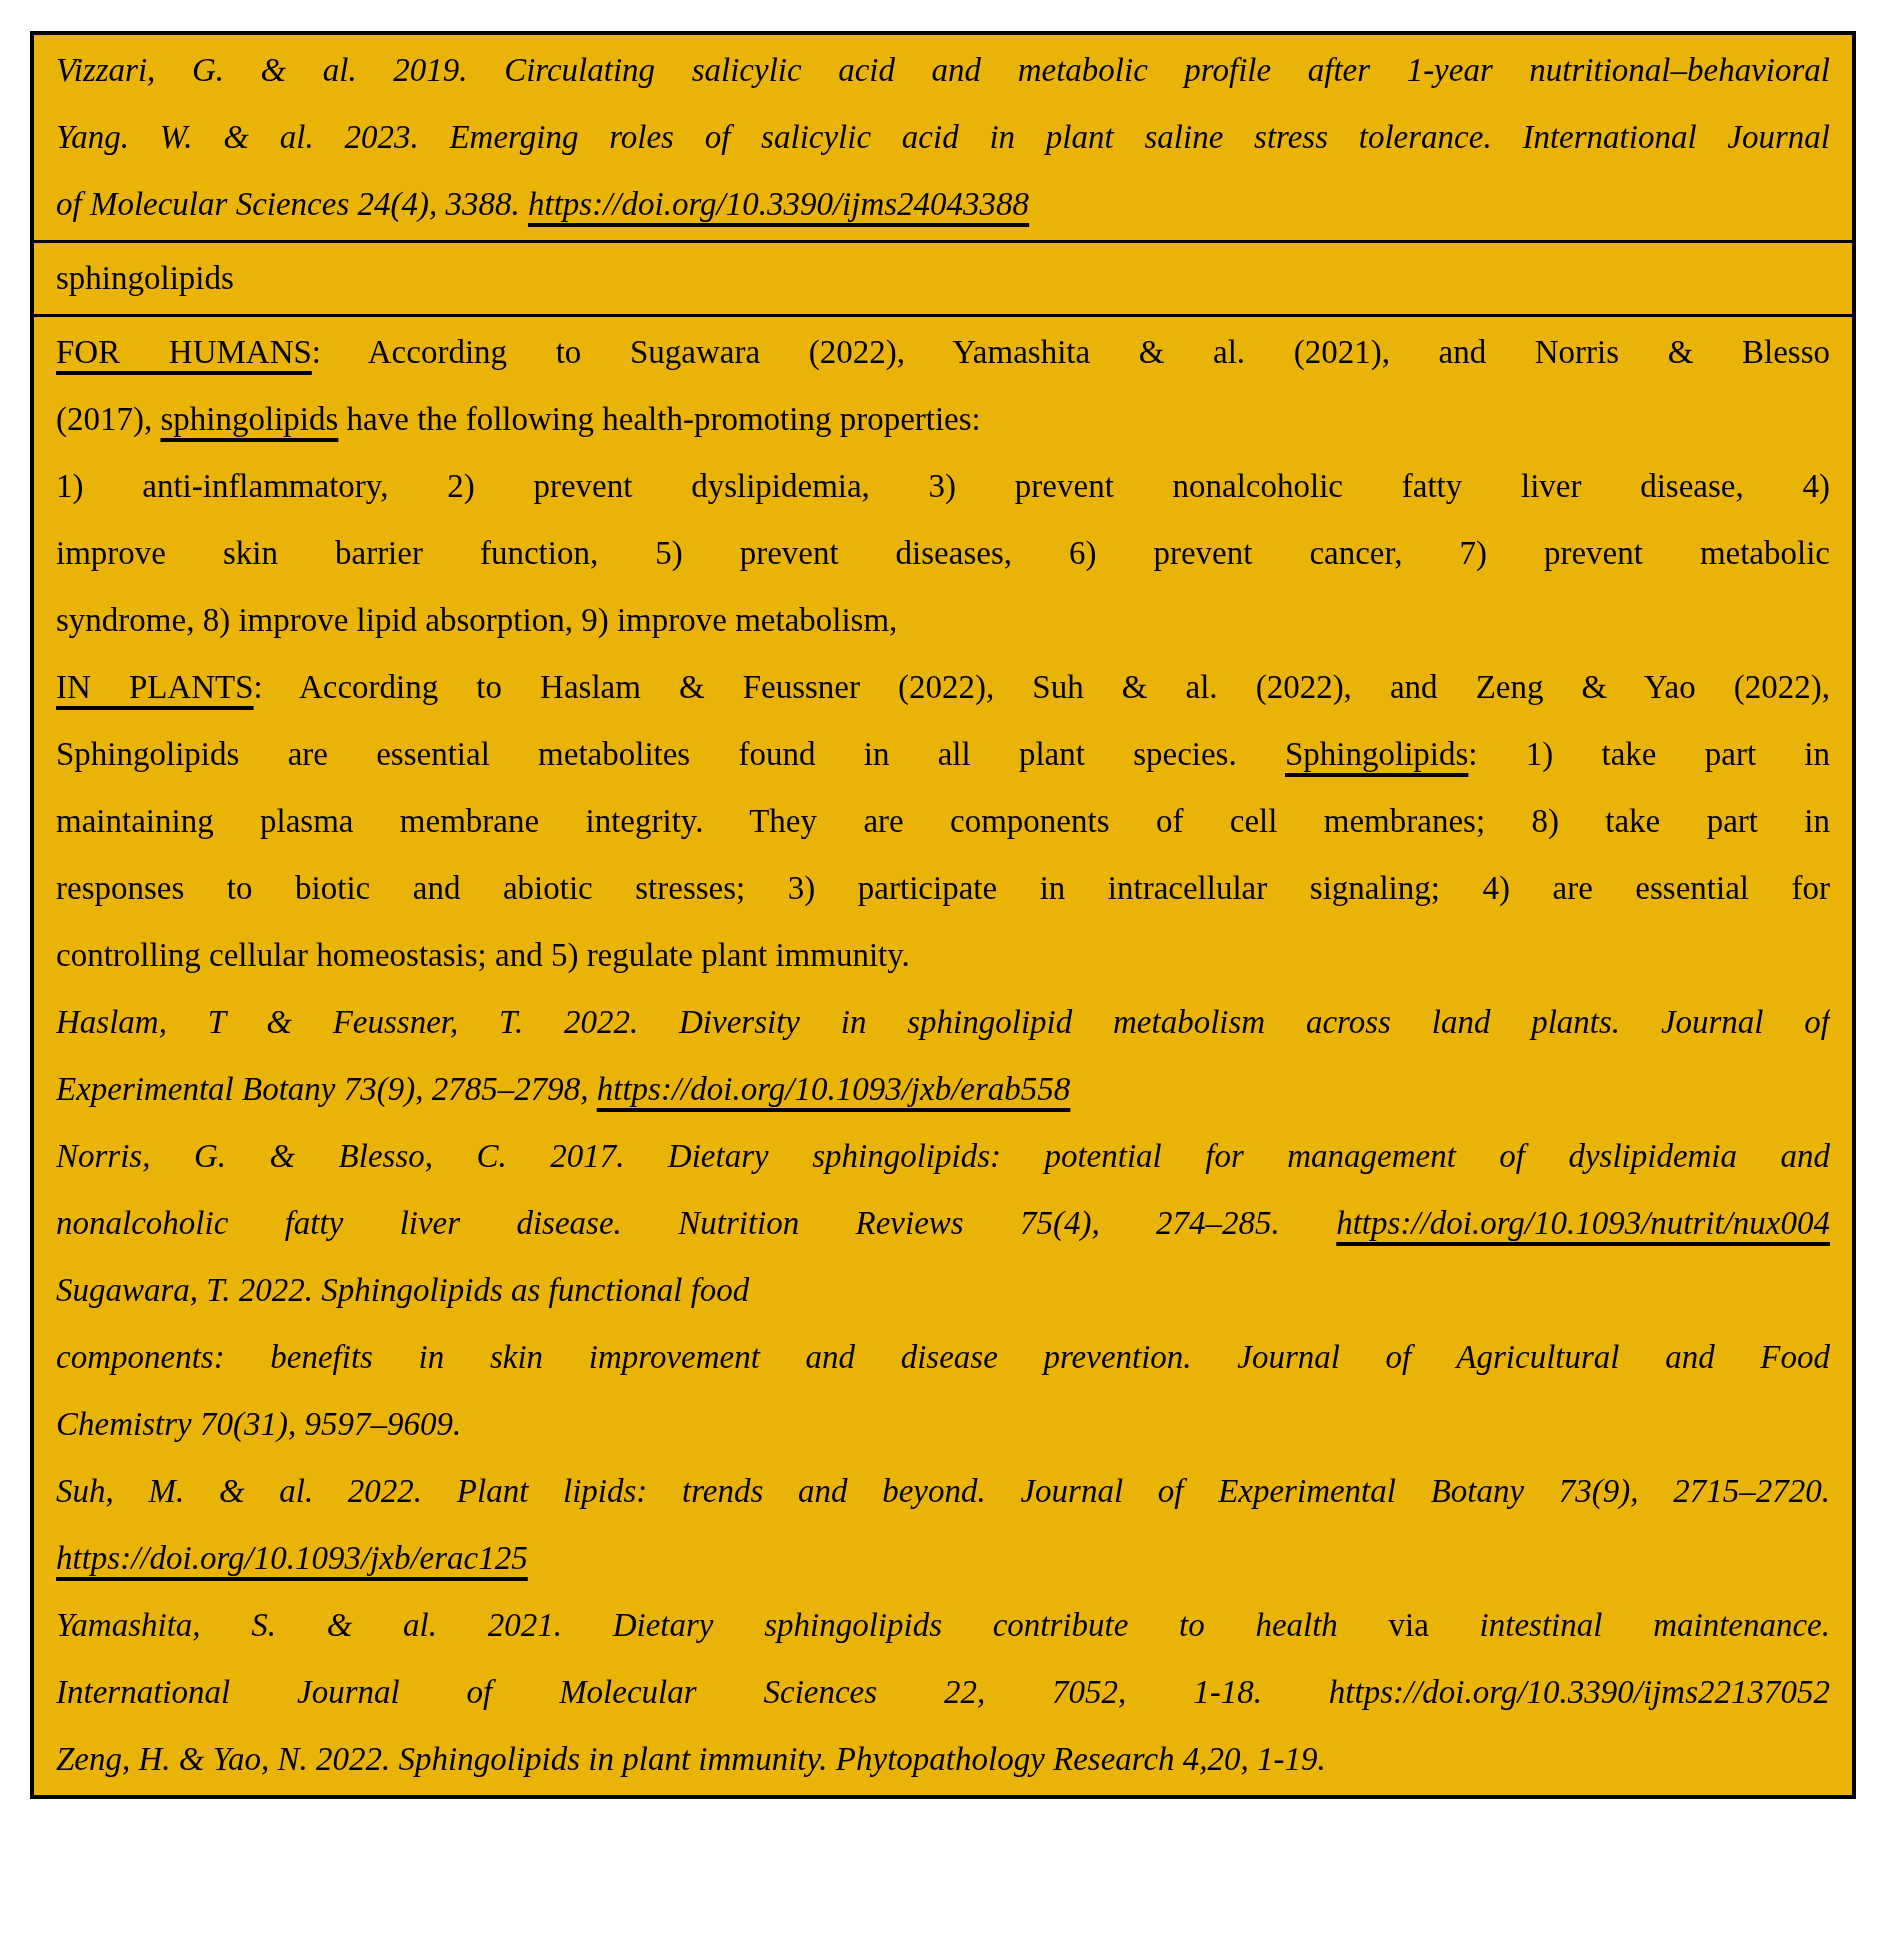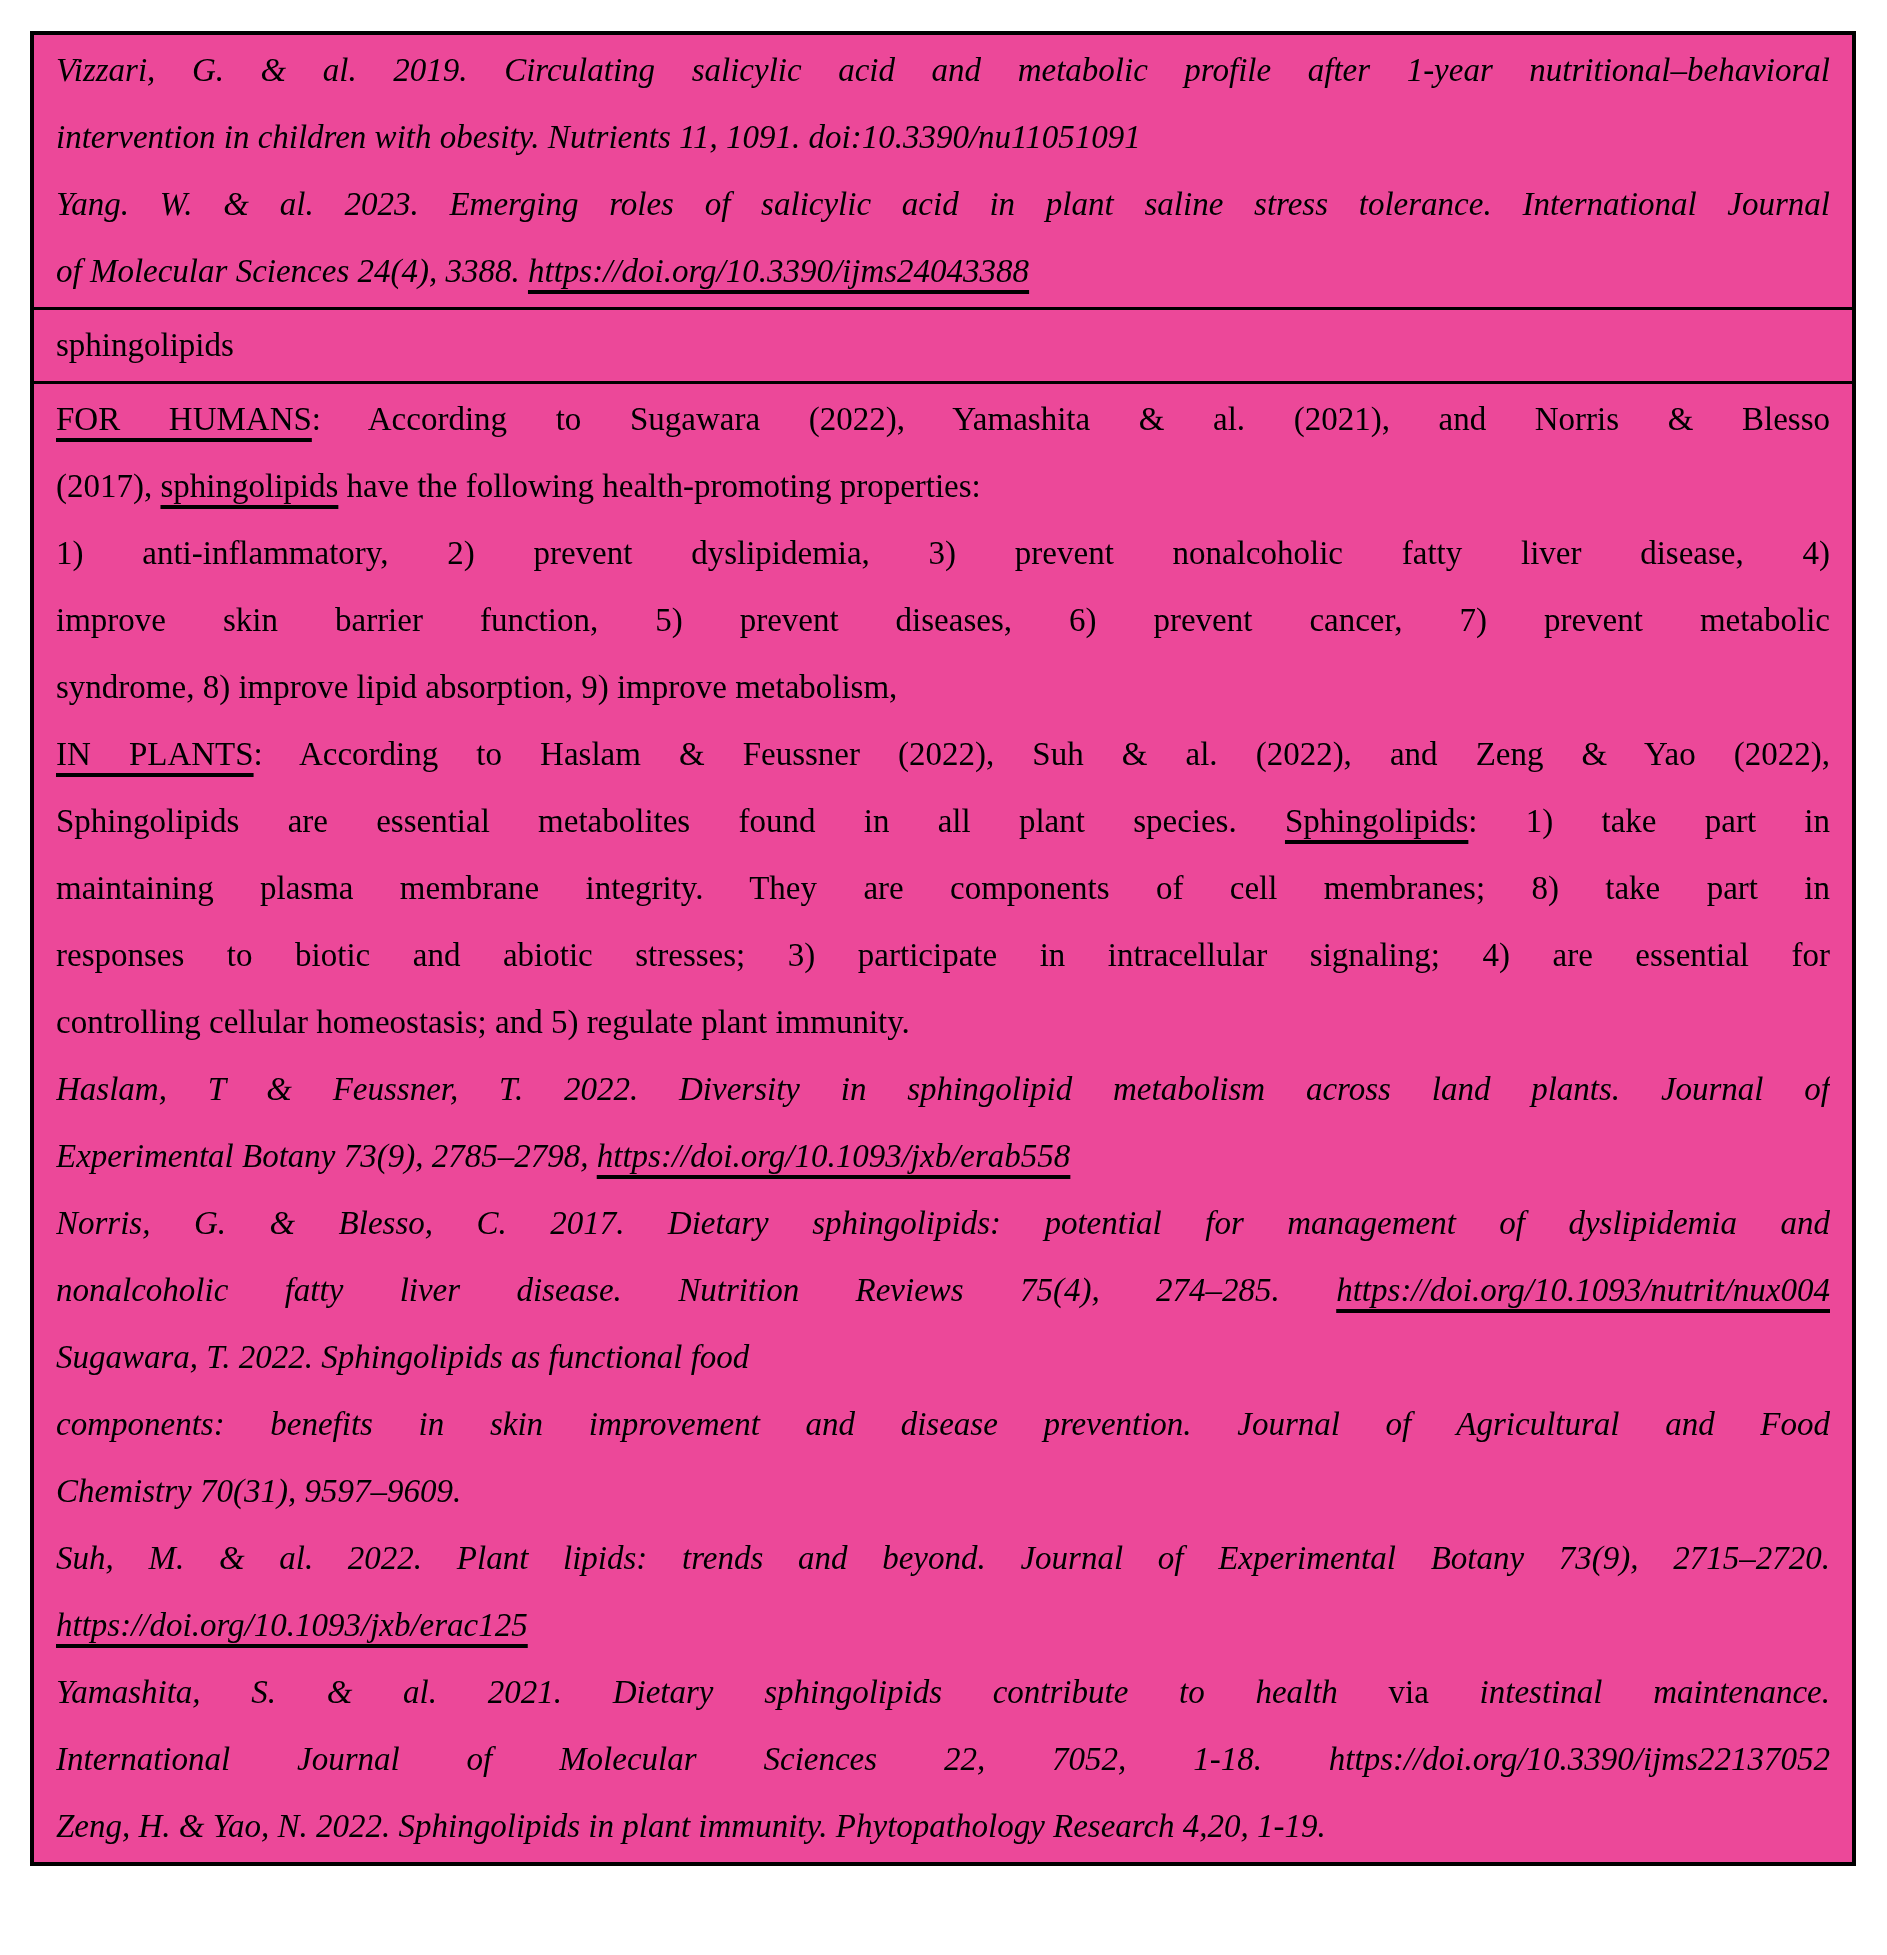--- a/index.html
+++ b/index.html
@@ -14,21 +14,21 @@
     font-family: "Liberation Serif", "DejaVu Serif", serif;
     color: #000000;
   }
   .doc-table {
     position: absolute;
     left: 30px;
     top: 31px;
     width: 1826px;
     border: 4px solid #000000;
     box-sizing: border-box;
-    background: #ec4899;
+    background: #eab308;
   }
   .row {
     padding: 2px 22px;
     box-sizing: border-box;
   }
   .row + .row {
     border-top: 3px solid #000000;
   }
   .line {
     height: 67px;
@@ -52,21 +52,20 @@
     text-underline-offset: 8.4px;
     text-align: right;
   }
 </style>
 </head>
 <body>
 
 <div class="doc-table">
   <section class="row">
       <div class="line fill"><span class="ital">Vizzari, G. &amp; al. 2019. Circulating salicylic acid and metabolic profile after 1-year nutritional–behavioral</span></div>
-      <div class="line"><span class="ital">intervention in children with obesity. Nutrients 11, 1091. doi:10.3390/nu11051091</span></div>
       <div class="line fill"><span class="ital">Yang. W. &amp; al. 2023. Emerging roles of salicylic acid in plant saline stress tolerance. International Journal</span></div>
       <div class="line"><span class="ital">of Molecular Sciences 24(4), 3388. </span><span class="ital und">https://doi.org/10.3390/ijms24043388</span></div>
     </section>
   <section class="row">
       <div class="line"><span class="bold">sphingolipids</span></div>
     </section>
   <section class="row">
       <div class="line fill"><span class="bold und">FOR HUMANS</span><span>: According to Sugawara (2022), Yamashita &amp; al. (2021), and Norris &amp; Blesso</span></div>
       <div class="line"><span>(2017), </span><span class="bold und">sphingolipids</span><span> have the following health-promoting properties:</span></div>
       <div class="line fill"><span>1) anti-inflammatory, 2) prevent dyslipidemia, 3) prevent nonalcoholic fatty liver disease, 4)</span></div>

